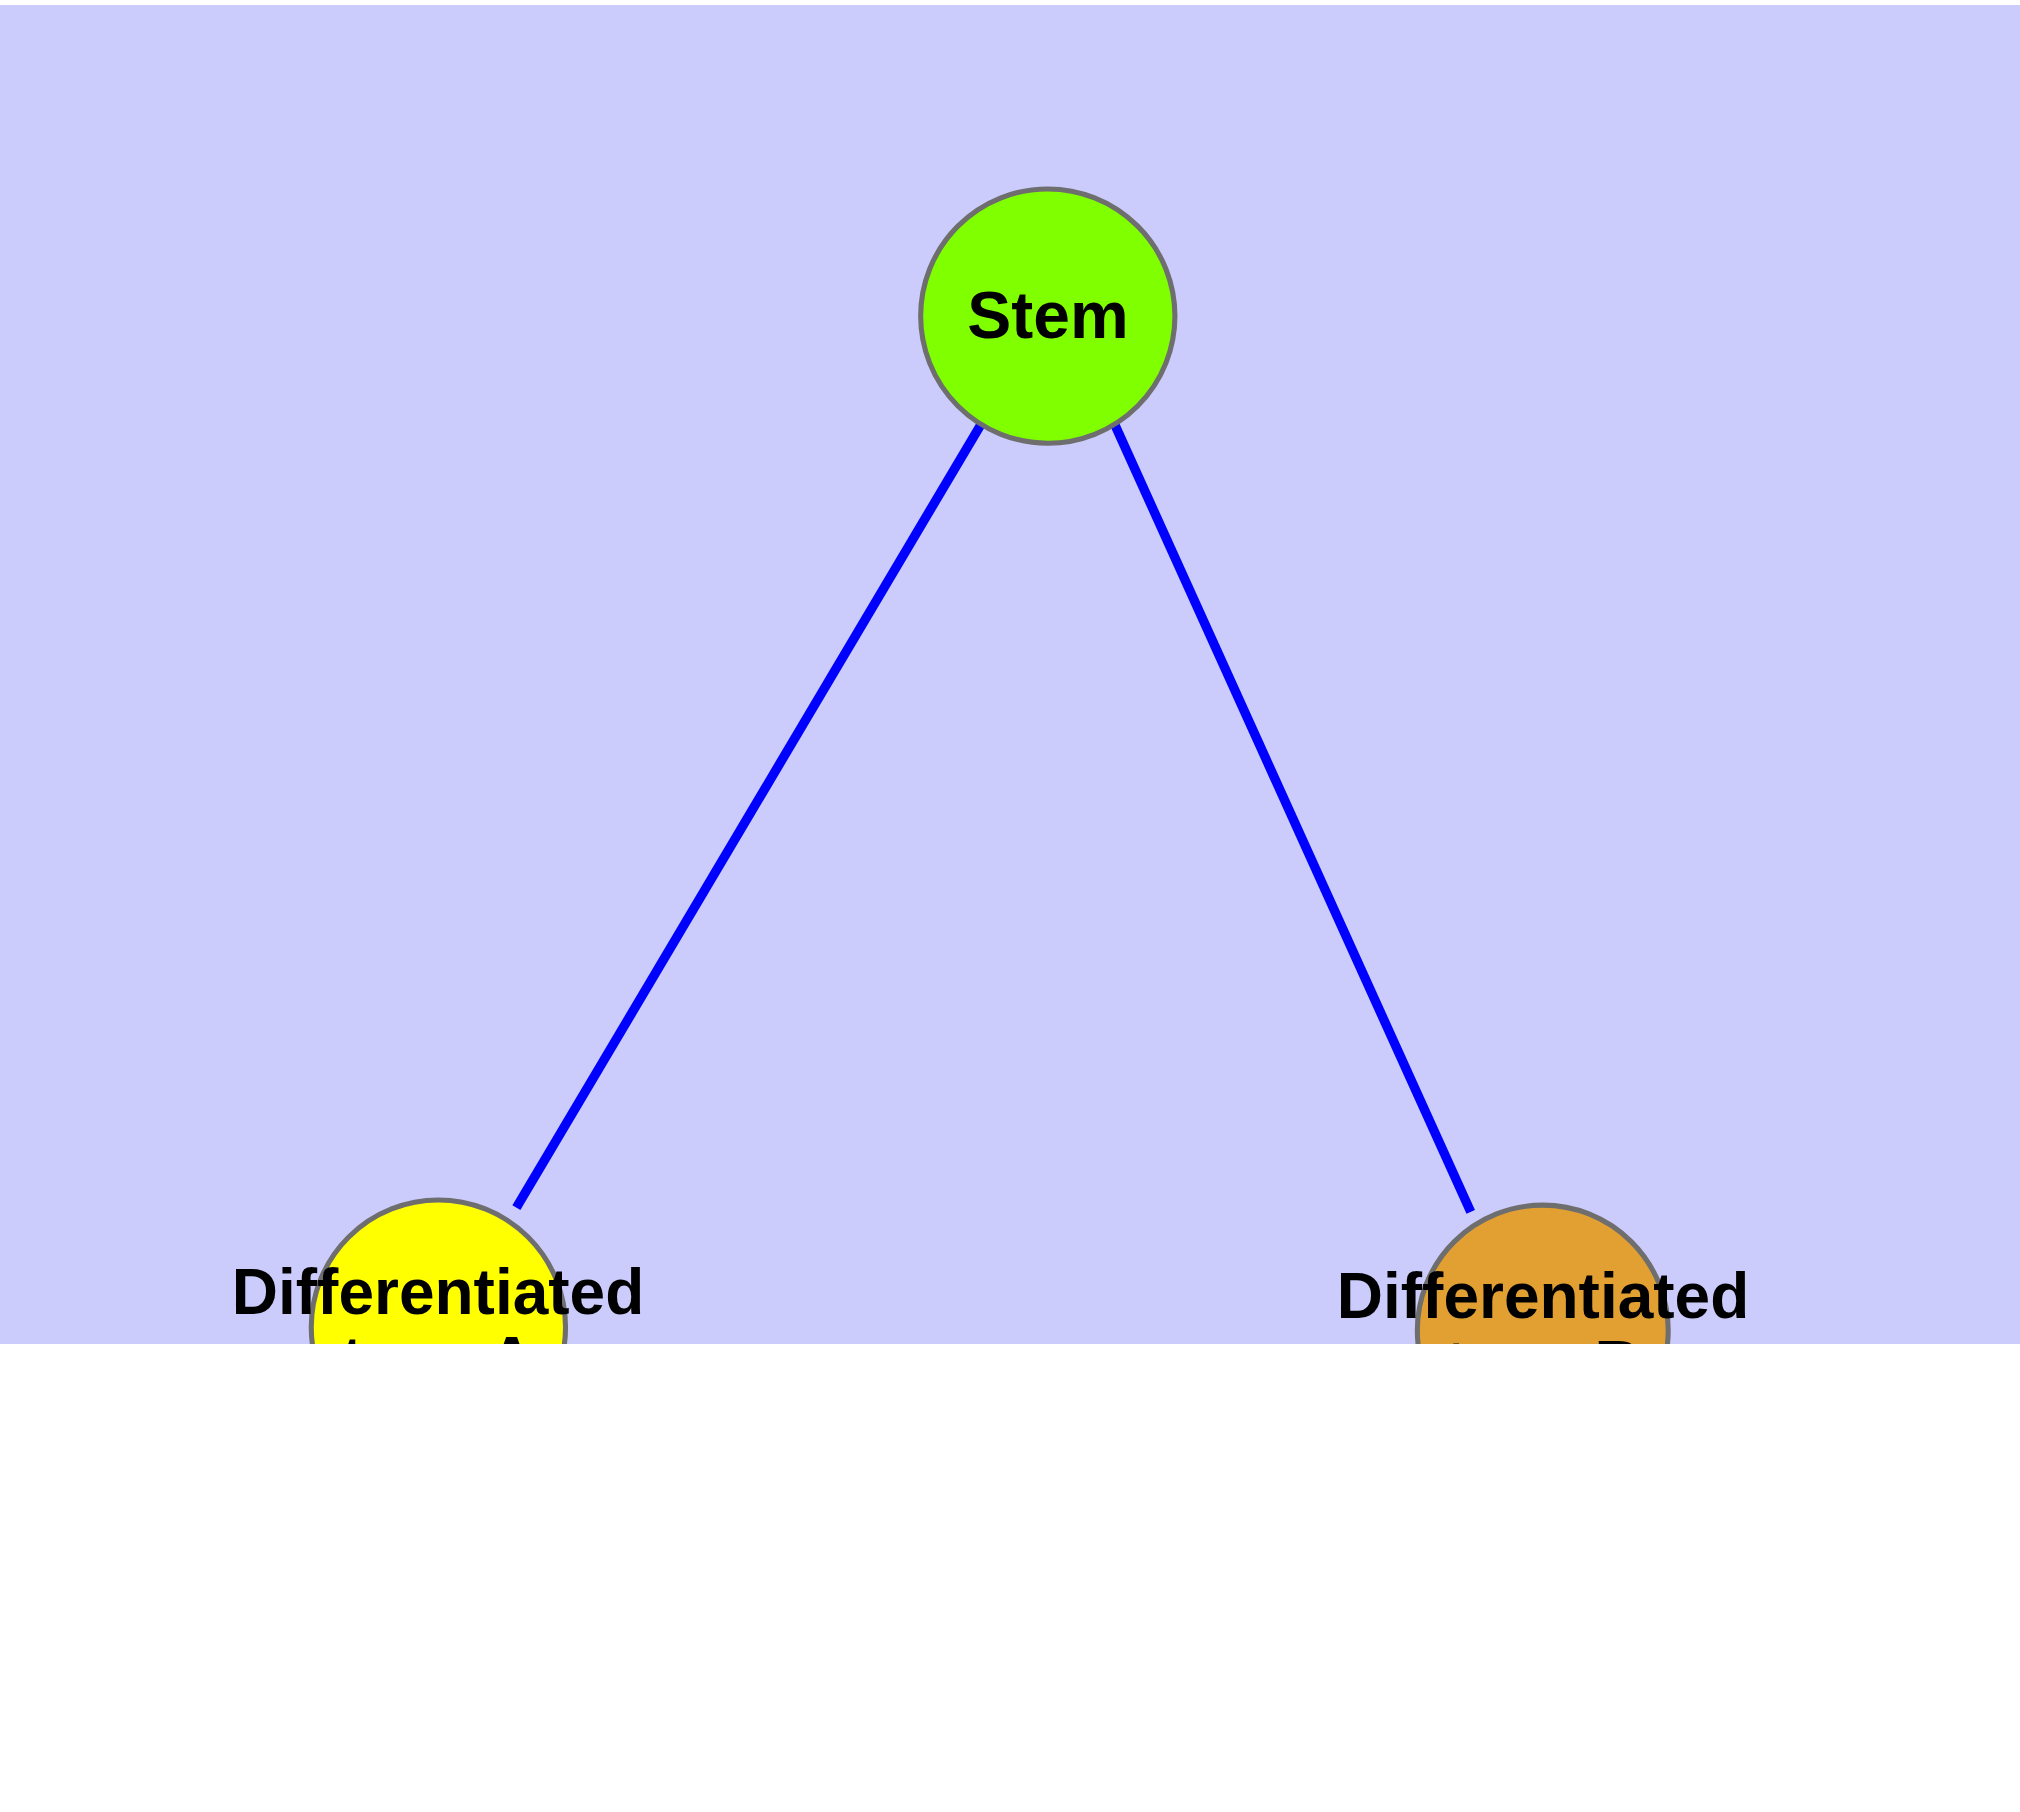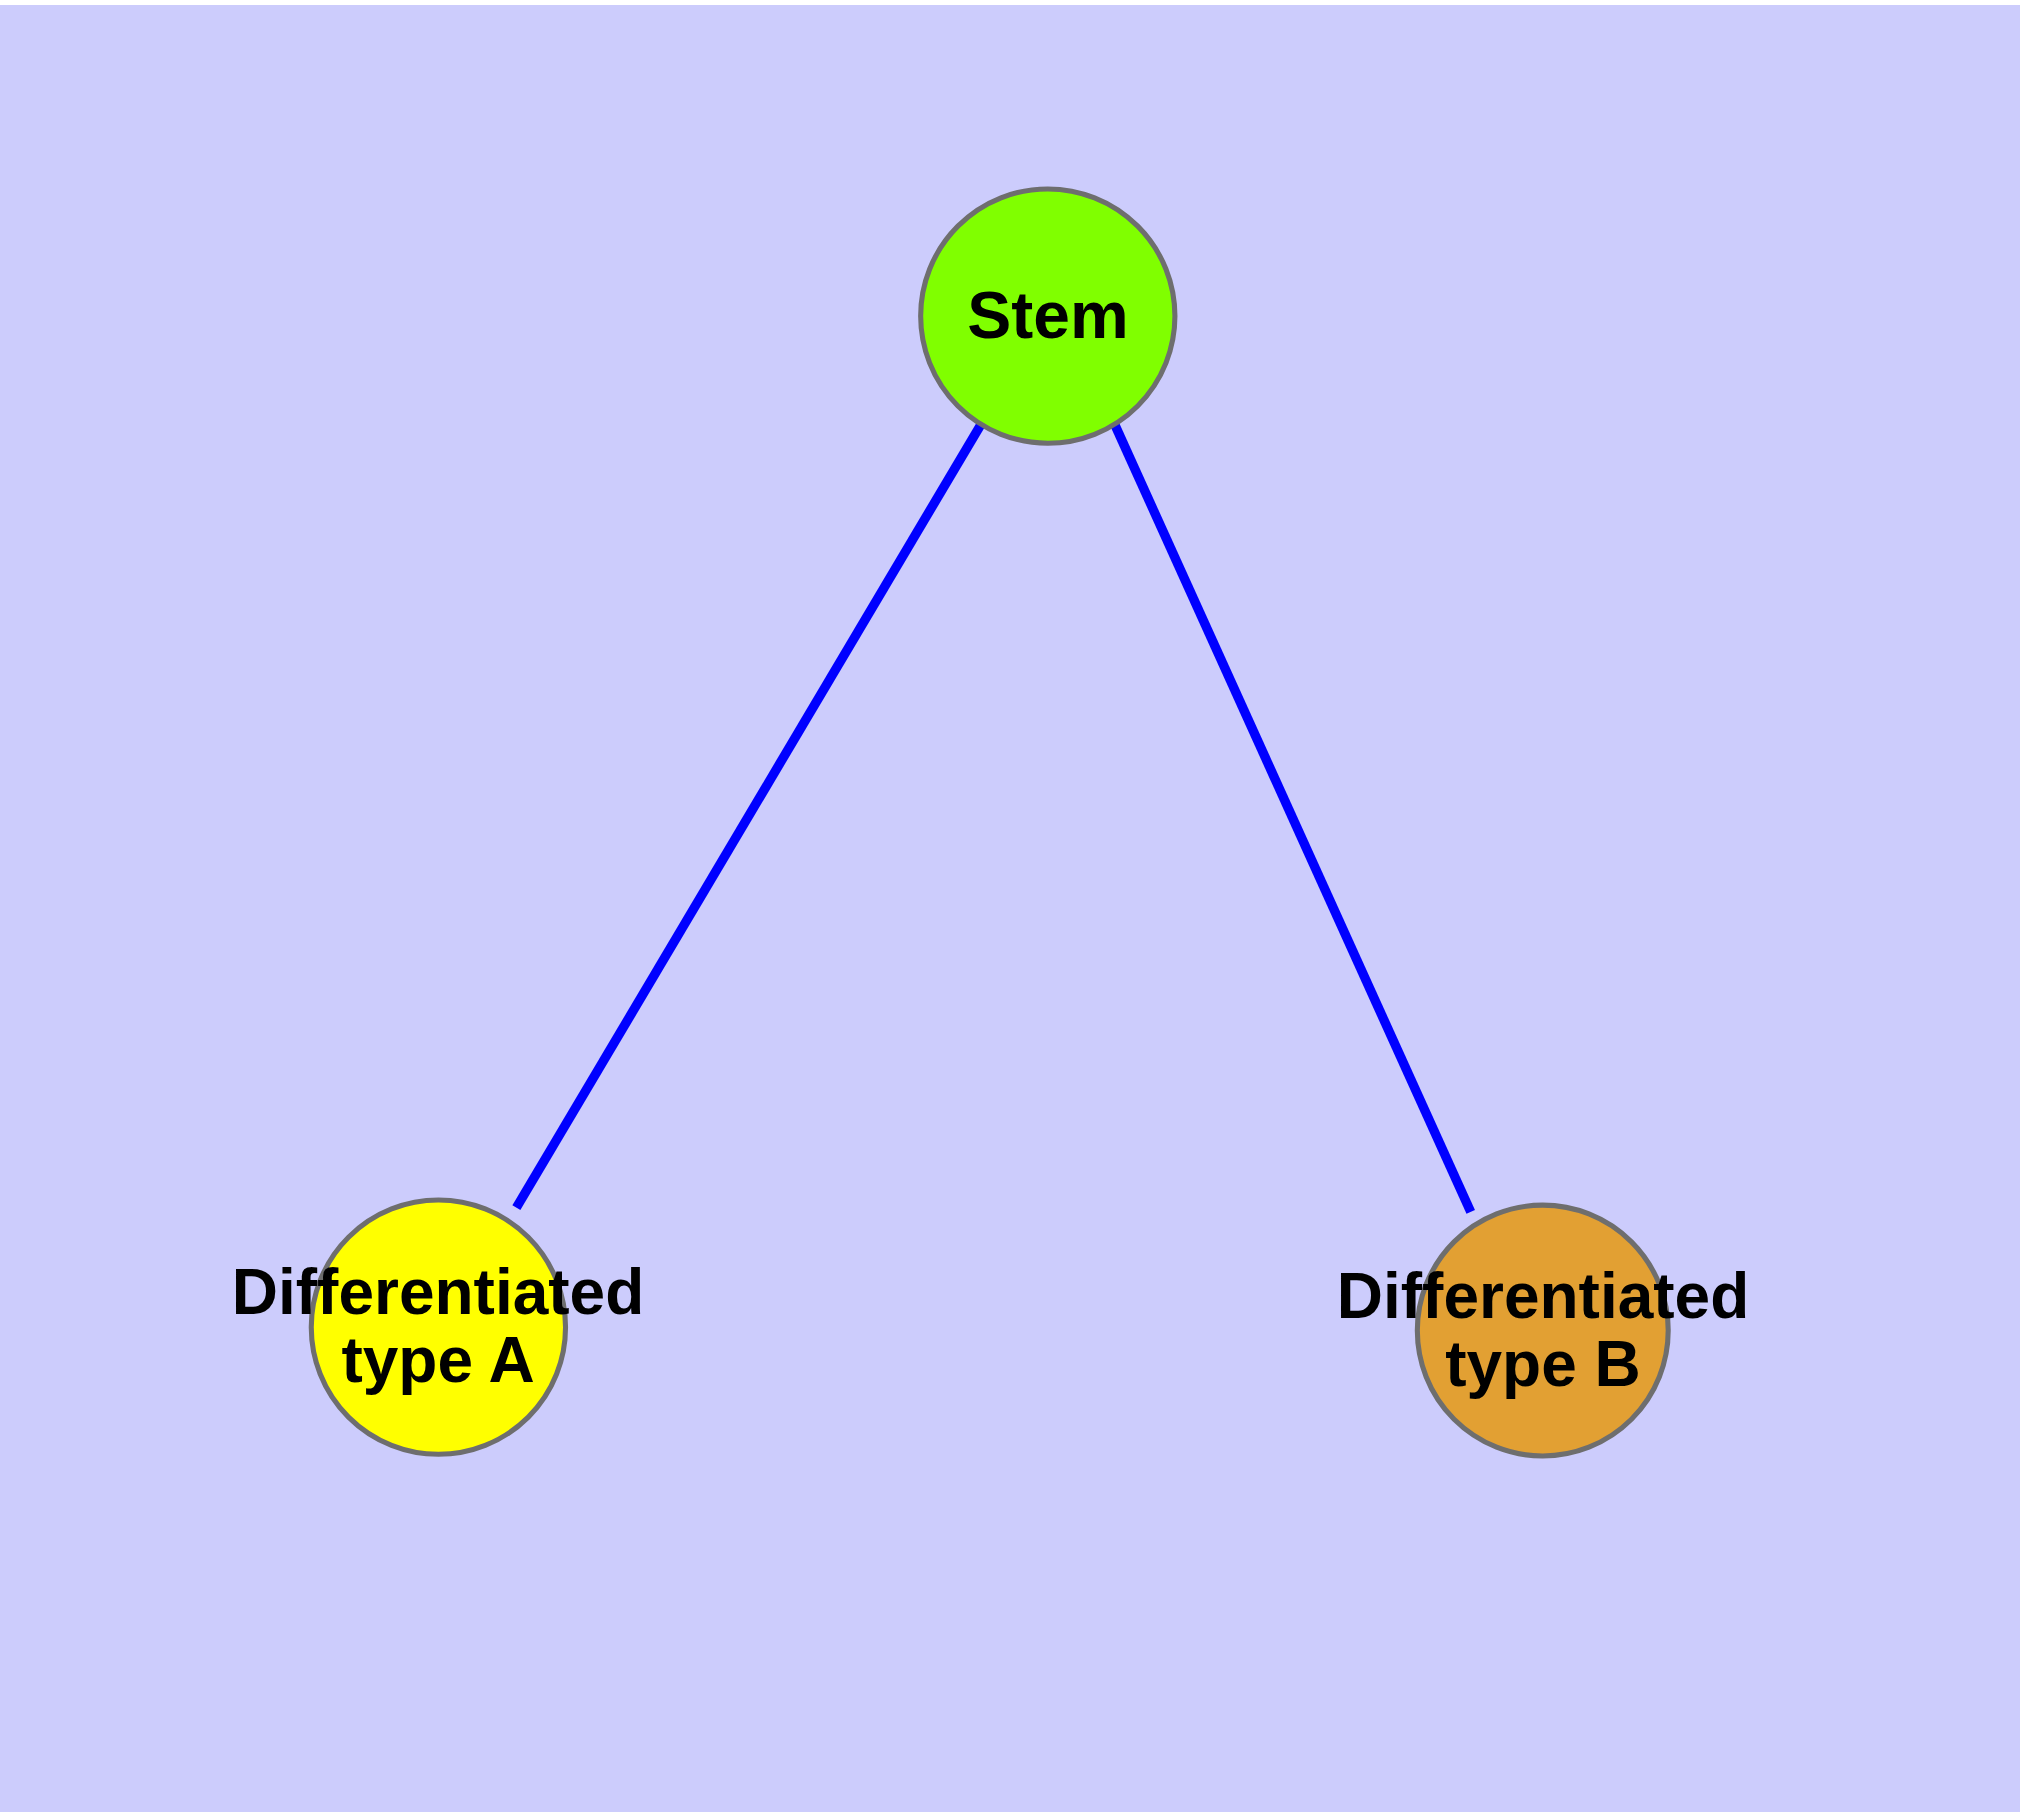--- a/index.html
+++ b/index.html
@@ -3,21 +3,21 @@
 <meta charset="utf-8">
 <style>
   html, body {
     margin: 0;
     padding: 0;
     background: #ffffff;
   }
   #canvas {
     position: relative;
     width: 2021px;
-    height: 1812px;
+    height: 1344px;
     background: #ffffff;
     overflow: hidden;
     font-family: "Liberation Sans", sans-serif;
   }
   #plot-area {
     position: absolute;
     left: 0;
     top: 5.1px;
     width: 2021px;
     height: 1807px;

